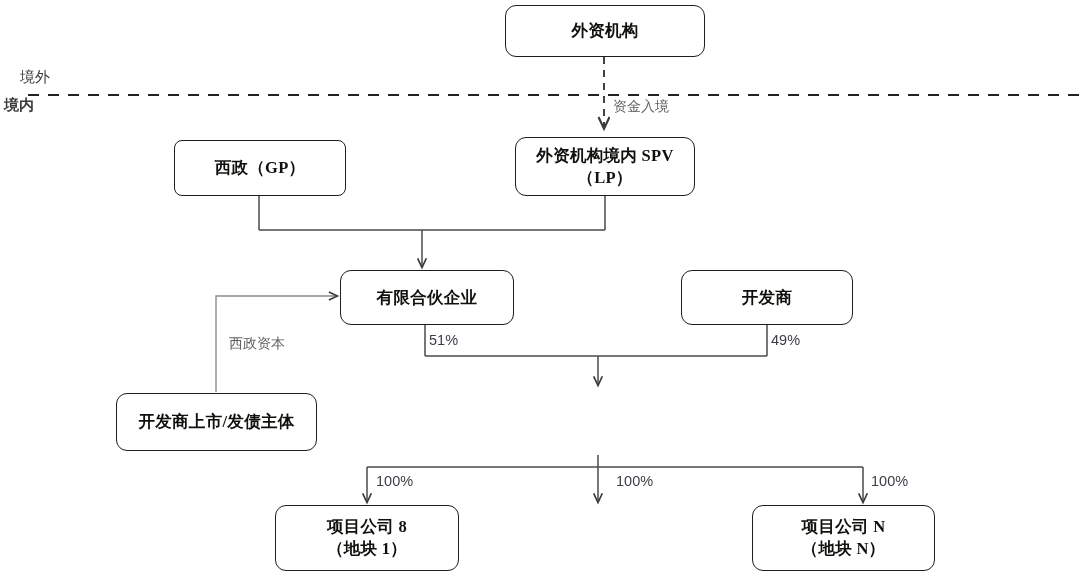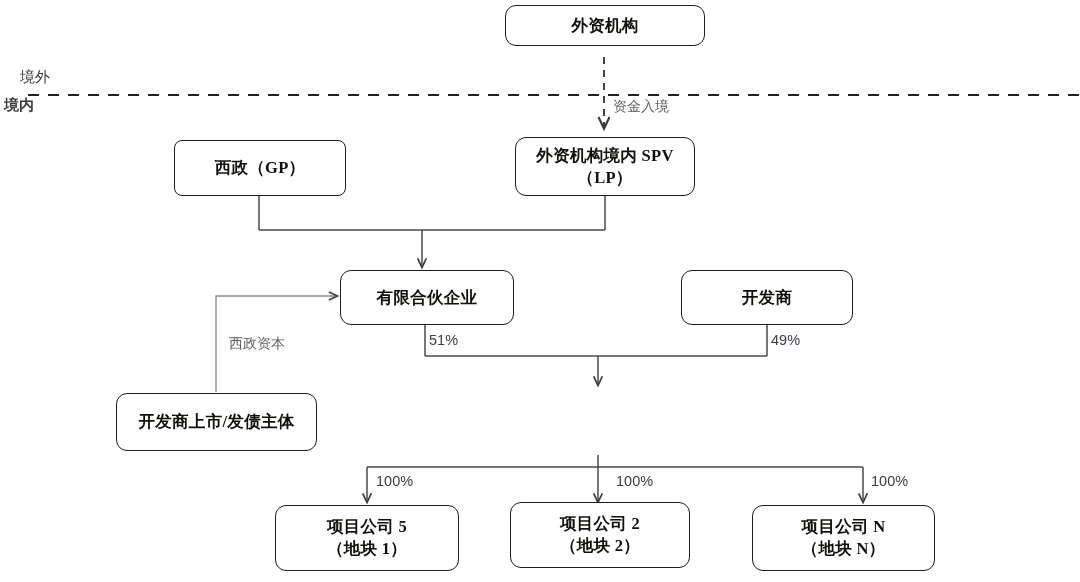--- a/index.html
+++ b/index.html
@@ -123,21 +123,21 @@
     <path d="M598,455 L598,467" fill="none" stroke="#4a4a4a" stroke-width="1.5"></path>
     <path d="M367,467 L863,467" fill="none" stroke="#4a4a4a" stroke-width="1.5"></path>
     <path d="M367,467 L367,502" fill="none" stroke="#4a4a4a" stroke-width="1.5" marker-end="url(#ah)"></path>
     <path d="M598,467 L598,502" fill="none" stroke="#4a4a4a" stroke-width="1.5" marker-end="url(#ah)"></path>
     <path d="M863,467 L863,502" fill="none" stroke="#4a4a4a" stroke-width="1.5" marker-end="url(#ah)"></path>
   </svg>
 
   <div class="region-label" style="left:20px; top:68px;">境外</div>
   <div class="region-label" style="left:4px; top:96px;font-weight:bold;">境内</div>
 
-  <div class="node" style="left:505px; top:5px; width:200px; height:41px;">
+  <div class="node" style="left:505px; top:5px; width:200px; height:52px;">
     <span class="ln">外资机构</span>
   </div>
 
   <div class="node" style="left:174px; top:140px; width:172px; height:56px;border-radius:8px;">
     <span class="ln">西政（GP）</span>
   </div>
 
   <div class="node" style="left:515px; top:137px; width:180px; height:59px;">
     <span class="ln">外资机构境内 SPV</span>
     <span class="ln">（LP）</span>
@@ -150,28 +150,24 @@
   <div class="node" style="left:681px; top:270px; width:172px; height:55px;">
     <span class="ln">开发商</span>
   </div>
 
   <div class="node" style="left:116px; top:393px; width:201px; height:58px;">
     <span class="ln">开发商上市/发债主体</span>
   </div>
 
 
   <div class="node" style="left:275px; top:505px; width:184px; height:66px;">
-    <span class="ln">项目公司 5</span>
+    <span class="ln">项目公司 8</span>
     <span class="ln">（地块 1）</span>
   </div>
 
-  <div class="node" style="left:510px; top:502px; width:180px; height:66px;">
-    <span class="ln">项目公司 2</span>
-    <span class="ln">（地块 2）</span>
-  </div>
 
   <div class="node" style="left:752px; top:505px; width:183px; height:66px;">
     <span class="ln">项目公司 N</span>
     <span class="ln">（地块 N）</span>
   </div>
 
   <div class="edge-label" style="left:613px; top:98px;">资金入境</div>
 
   <div class="edge-label" style="left:229px; top:335px;">西政资本</div>
 

